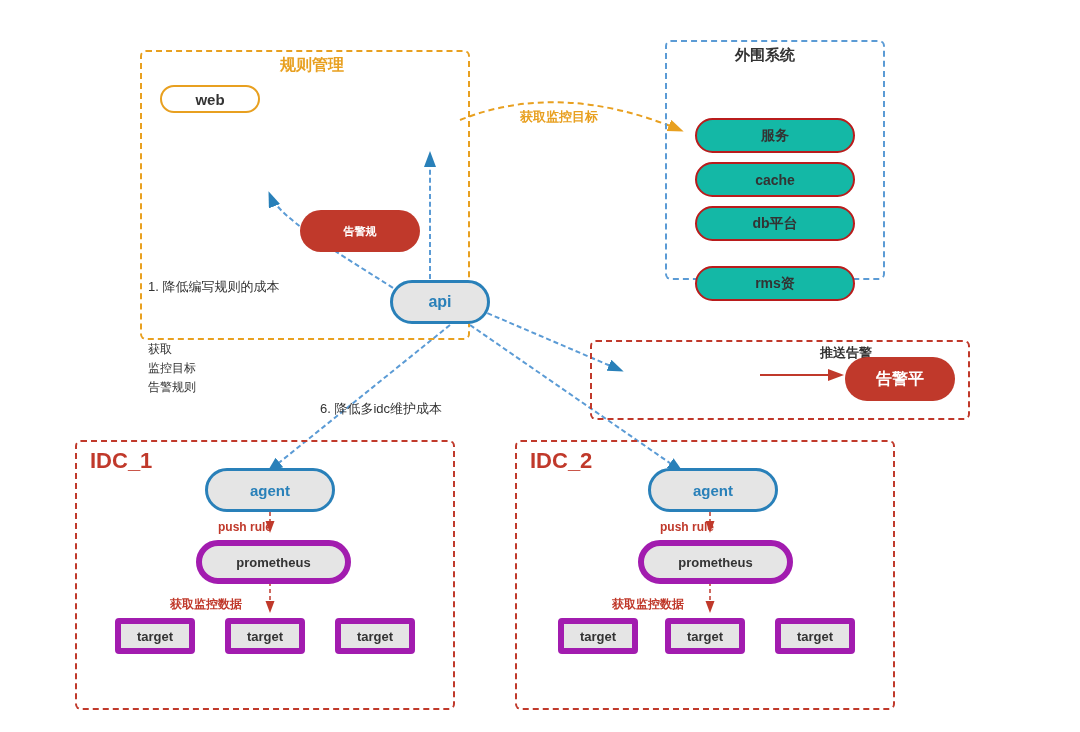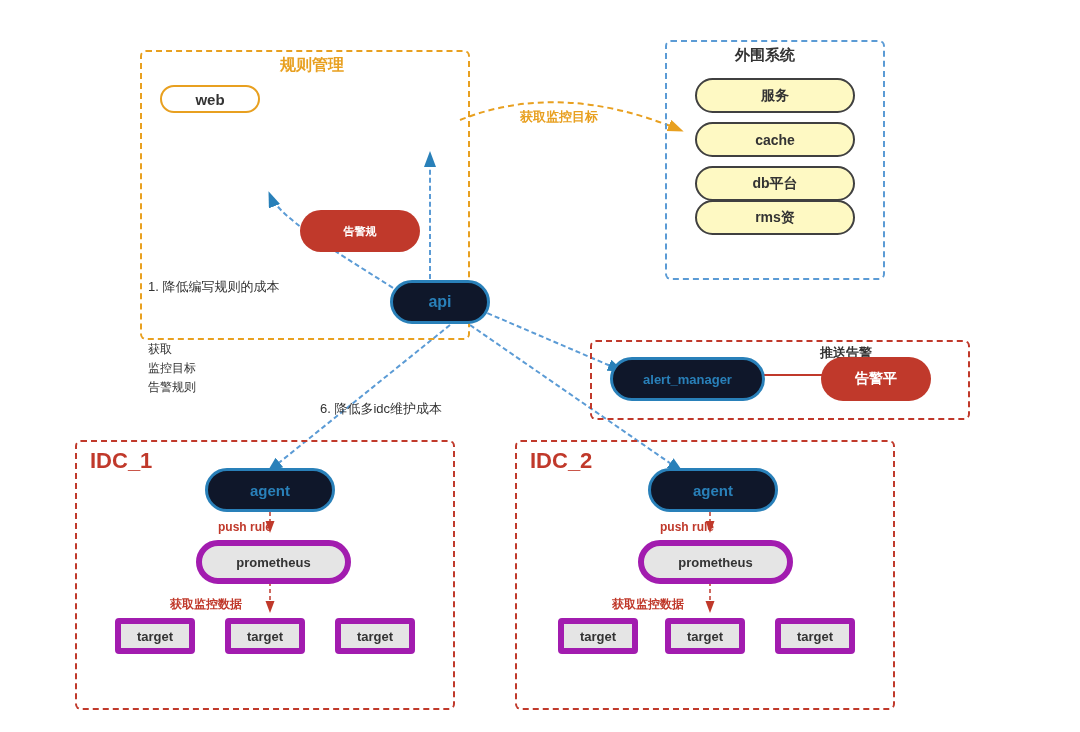--- a/index.html
+++ b/index.html
@@ -25,21 +25,21 @@
       text-align: center;
       font-size: 14px;
       font-weight: bold;
     }
     .rounded-pill {
       border-radius: 25px;
     }
     
     .orange-border { border: 2px solid #e8a020; color: #333; }
     .red-fill { background: #c0392b; color: #fff; border-radius: 25px; }
-    .blue-border-fill { background: #0f172a; border: 3px solid #2980b9; color: #2980b9; border-radius: 25px; }
+    .blue-border-fill { background: #e5e5e5; border: 3px solid #2980b9; color: #2980b9; border-radius: 25px; }
     .blue-dashed-container {
       position: absolute;
       border: 2px dashed #5b9bd5;
       border-radius: 6px;
     }
     .orange-dashed-container {
       position: absolute;
       border: 2px dashed #e8a020;
       border-radius: 6px;
     }
@@ -49,21 +49,21 @@
       border-radius: 6px;
     }
     .label-text {
       position: absolute;
       font-size: 13px;
       color: #333;
       font-weight: normal;
     }
     .orange-text { color: #e8a020; font-weight: bold; font-family: Liberation Mono, monospace; }
     .red-text { color: #c0392b; font-weight: bold; }
-    .blue-light-border { border: 2px solid #404040; background: #fef9c3; color: #333; border-radius: 25px; }
+    .blue-light-border { border: 2px solid #b91c1c; background: #14b8a6; color: #333; border-radius: 25px; margin-top: 40px; }
     .red-rect-border { border: 6px solid #a21caf; background: #e5e5e5; color: #333; border-radius: 4px; }
     svg.arrows {
       position: absolute;
       top: 0; left: 0;
       width: 1080px;
       height: 732px;
       pointer-events: none;
     }
     .idc-label {
       position: absolute;
@@ -146,44 +146,41 @@
 
   <div class="box blue-light-border" style="left:695px; top:78px; width:160px; height:35px; font-size:14px;">
     <span>服务</span>
   </div>
   <div class="box blue-light-border" style="left:695px; top:122px; width:160px; height:35px; font-size:14px;">
     <span>cache</span>
   </div>
   <div class="box blue-light-border" style="left:695px; top:166px; width:160px; height:35px; font-size:14px;">
     <span>db平台</span>
   </div>
-  <div class="box blue-light-border" style="left:695px; top:200px; width:160px; height:35px; font-size:14px;">
+  <div class="box blue-light-border" style="left:695px; top:226px; width:160px; height:35px; font-size:14px;">
     <span>rms资</span>
   </div>
 
   <div class="label-text orange-text" style="left:520px; top:108px; font-size:13px;">获取监控目标</div>
 
   <div class="label-text" style="left:148px; top:340px; font-size:12px; color:#333; line-height:1.6;">
     <span style="white-space:pre;">获取
 监控目标
 告警规则</span>
   </div>
 
   <div class="label-text" style="left:320px; top:400px; font-size:13px; color:#333;">6. 降低多idc维护成本</div>
 
   <div class="red-dashed-container" style="left:590px; top:340px; width:380px; height:80px;">
   </div>
 
   <div class="label-text" style="left:820px; top:344px; font-size:13px; color:#333; font-weight:bold;">推送告警</div>
 
-  <div class="box blue-border-fill" style="left:610px; top:357px; width:155px; height:44px; font-size:13px;">
-    <span>alert_manager</span>
-  </div>
-
-  <div class="box red-fill" style="left:821px; top:357px; width:110px; height:44px; font-size:14px;">
+
+  <div class="box red-fill" style="left:845px; top:357px; width:110px; height:44px; font-size:16px;">
     <span>告警平</span>
   </div>
 
   <div class="red-dashed-container" style="left:75px; top:440px; width:380px; height:270px;">
   </div>
   <div class="idc-label" style="left:90px; top:448px;">IDC_1</div>
 
   <div class="red-dashed-container" style="left:515px; top:440px; width:380px; height:270px;">
   </div>
   <div class="idc-label" style="left:530px; top:448px;">IDC_2</div>

